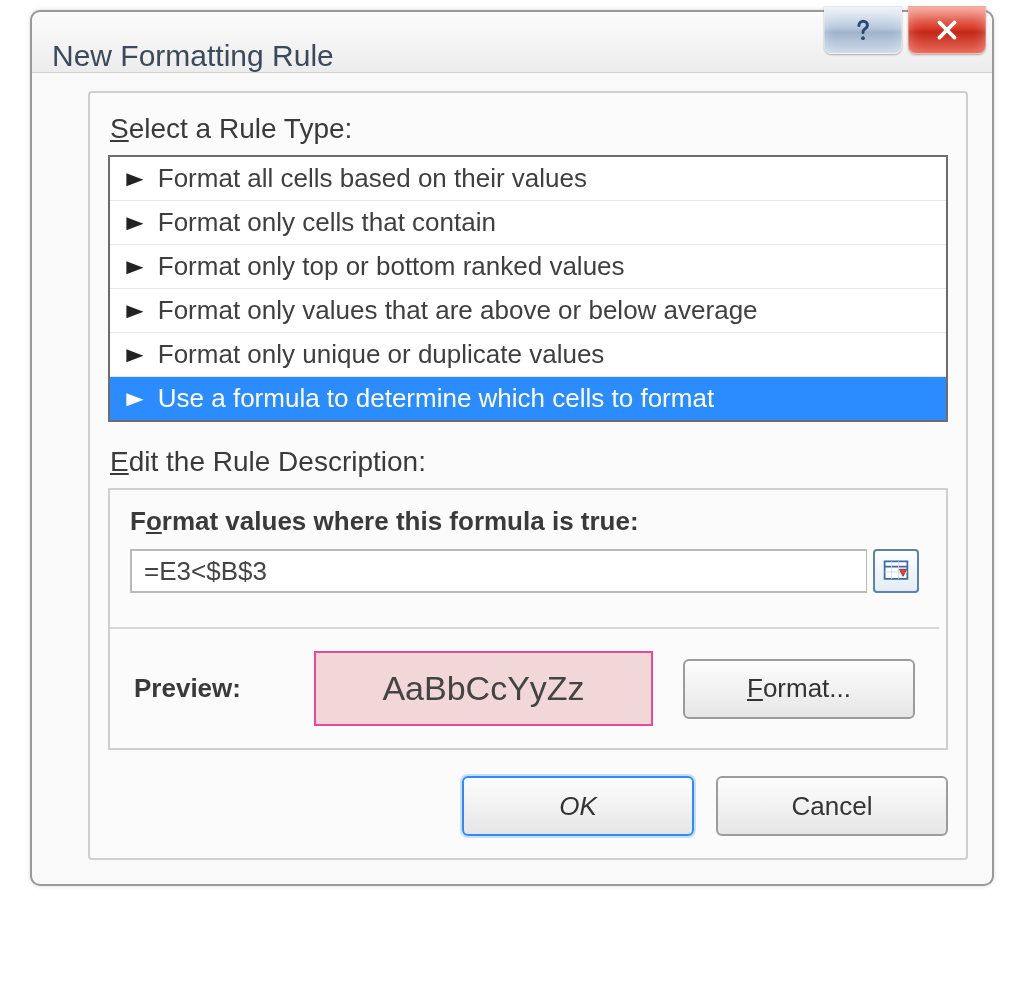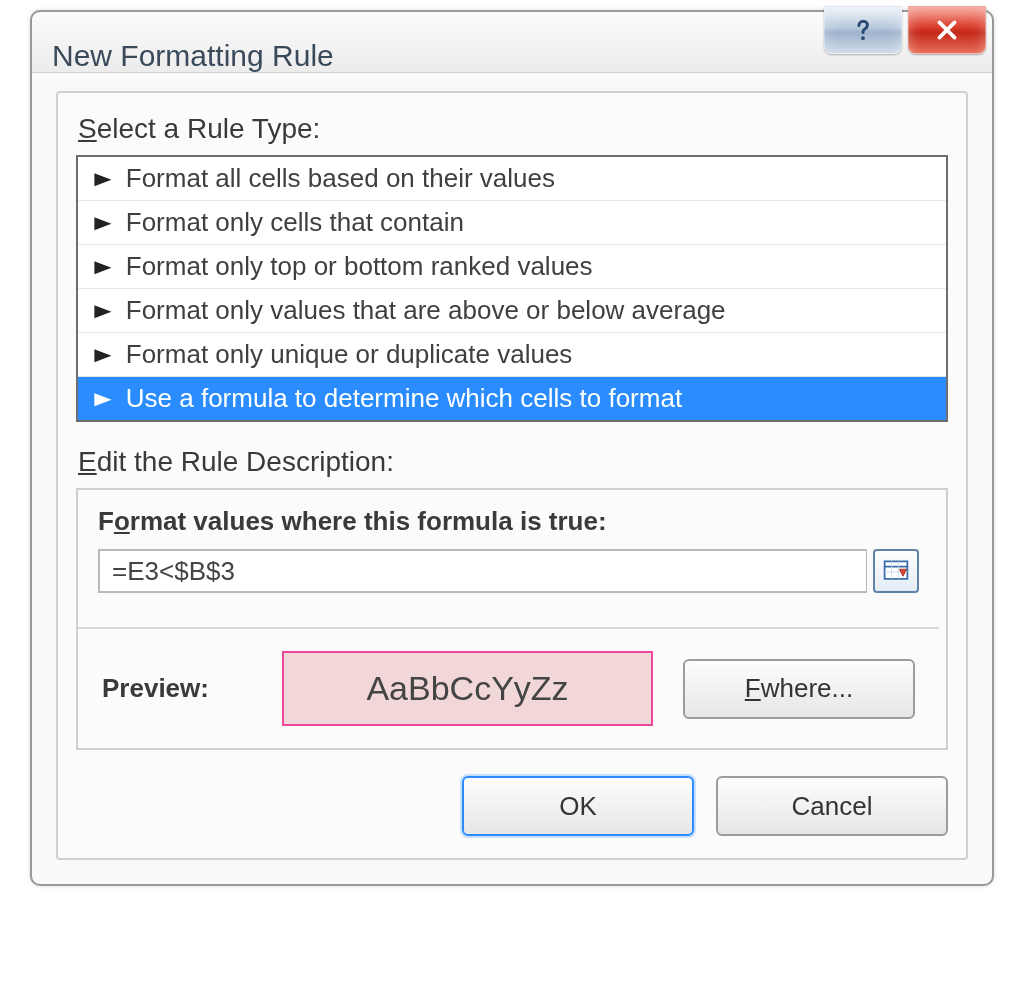--- a/index.html
+++ b/index.html
@@ -61,20 +61,21 @@
     color: #2a4a75;
   }
   .close-btn {
     background: linear-gradient(#f28a7a,#d93b2a 45%,#c22817 55%,#e96a58);
     color: #fff;
   }
   .ctrl-btn svg { display:block; }
 
   .body {
     padding: 18px 24px 24px 24px;
+    margin-left: 32px;
   }
   .group {
     border: 2px solid #cfcfcf;
     background: #fbfbfb;
     padding: 14px 18px 22px 18px;
     border-radius: 4px;
   }
   .section-label {
     font-size: 28px;
     color: #3a3a3a;
@@ -197,20 +198,21 @@
   .win-btn .ul { text-decoration: underline; }
   .btn-row {
     display: flex;
     justify-content: flex-end;
     gap: 22px;
     margin-top: 26px;
   }
   .win-btn.default {
     border-color: #2a8cff;
     box-shadow: 0 0 0 2px rgba(42,140,255,0.25), inset 0 1px 0 #fff;
+    font-style: italic;
   }
 </style>
 </head>
 <body>
 
 <div class="dialog">
   <div class="titlebar">
     <span class="title">New Formatting Rule</span>
     <div class="controls">
       <div class="ctrl-btn help-btn">
@@ -282,21 +284,21 @@
               </svg>
             </div>
           </div>
 
           <div class="sep"></div>
 
           <div class="preview-row">
             <div class="preview-label">Preview:</div>
             <div class="preview-box">AaBbCcYyZz</div>
             <div class="win-btn">
-              <span><span class="ul">F</span><span>where...</span></span>
+              <span><span class="ul">F</span><span>ormat...</span></span>
             </div>
           </div>
         </div>
       </div>
 
       <div class="btn-row">
         <div class="win-btn default">
           <span>OK</span>
         </div>
         <div class="win-btn">

